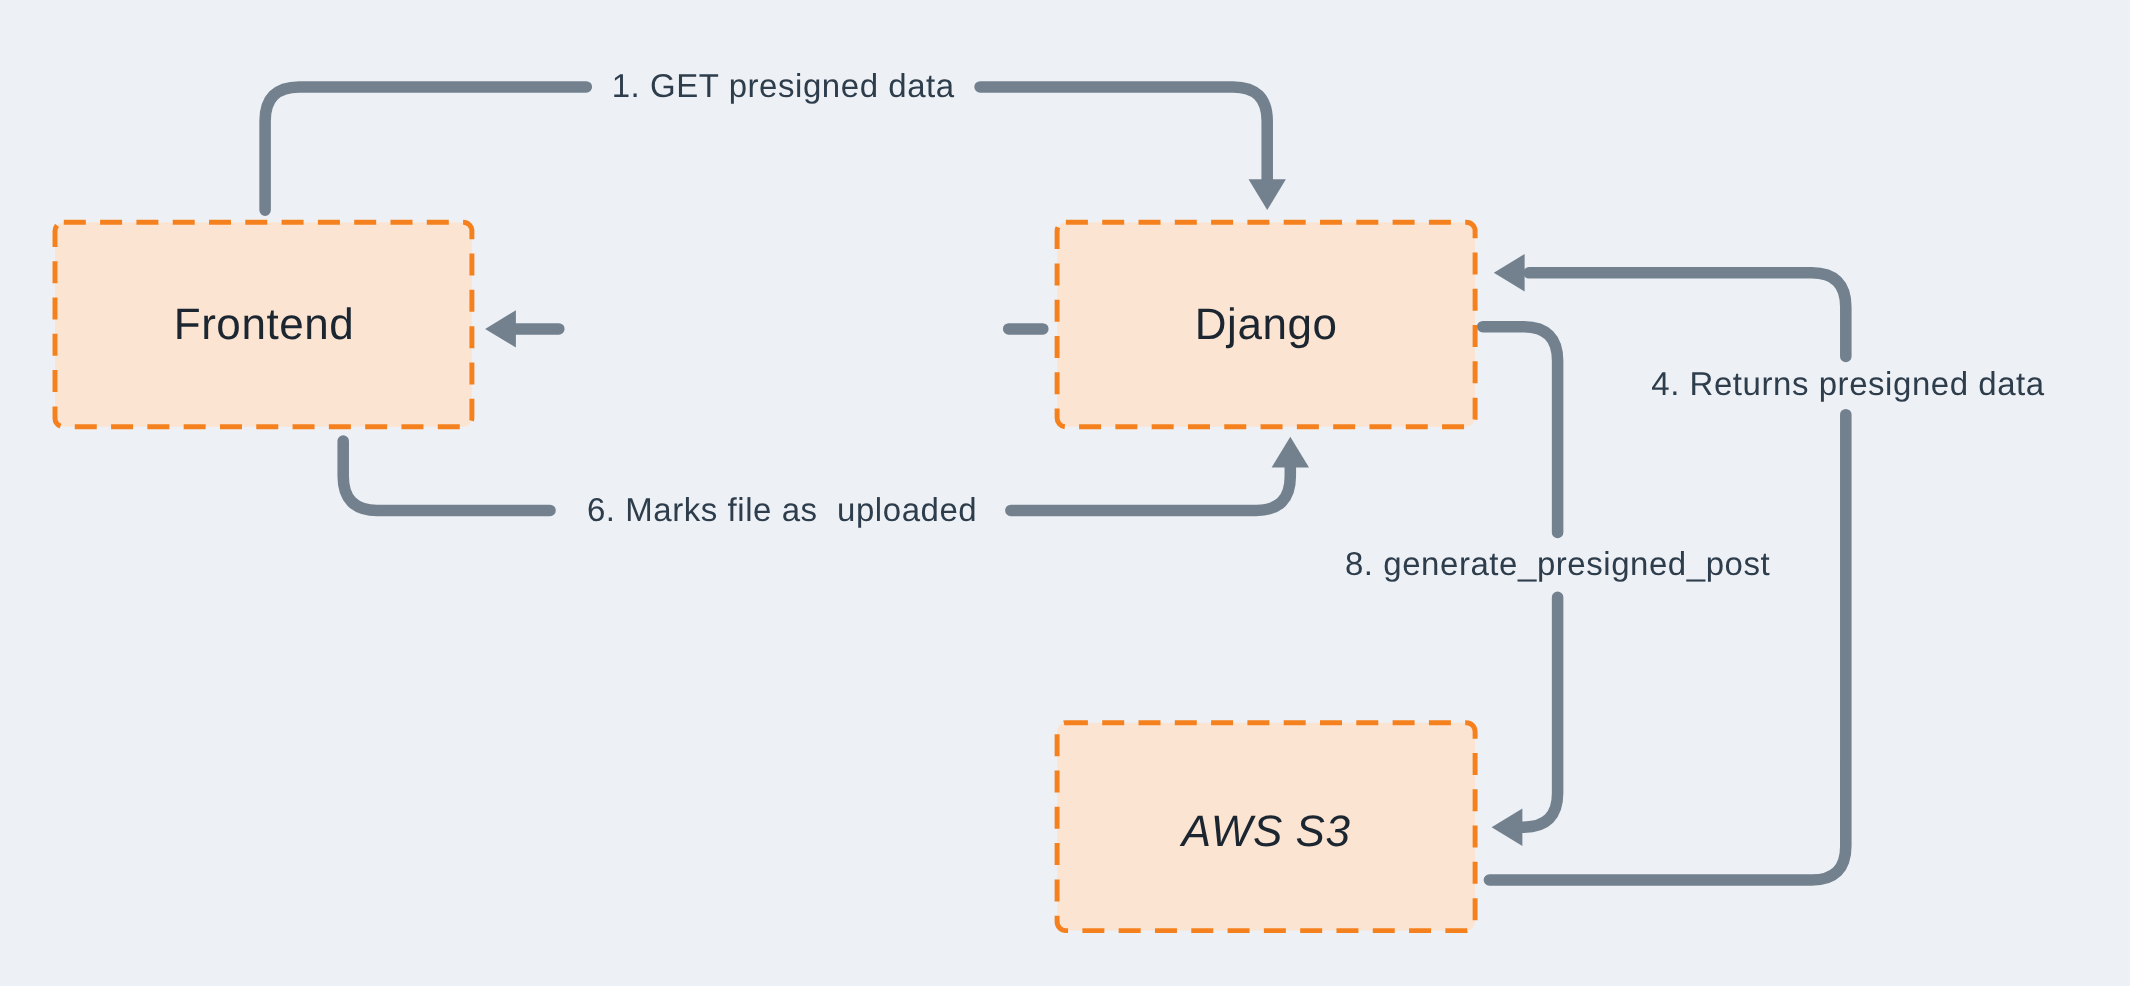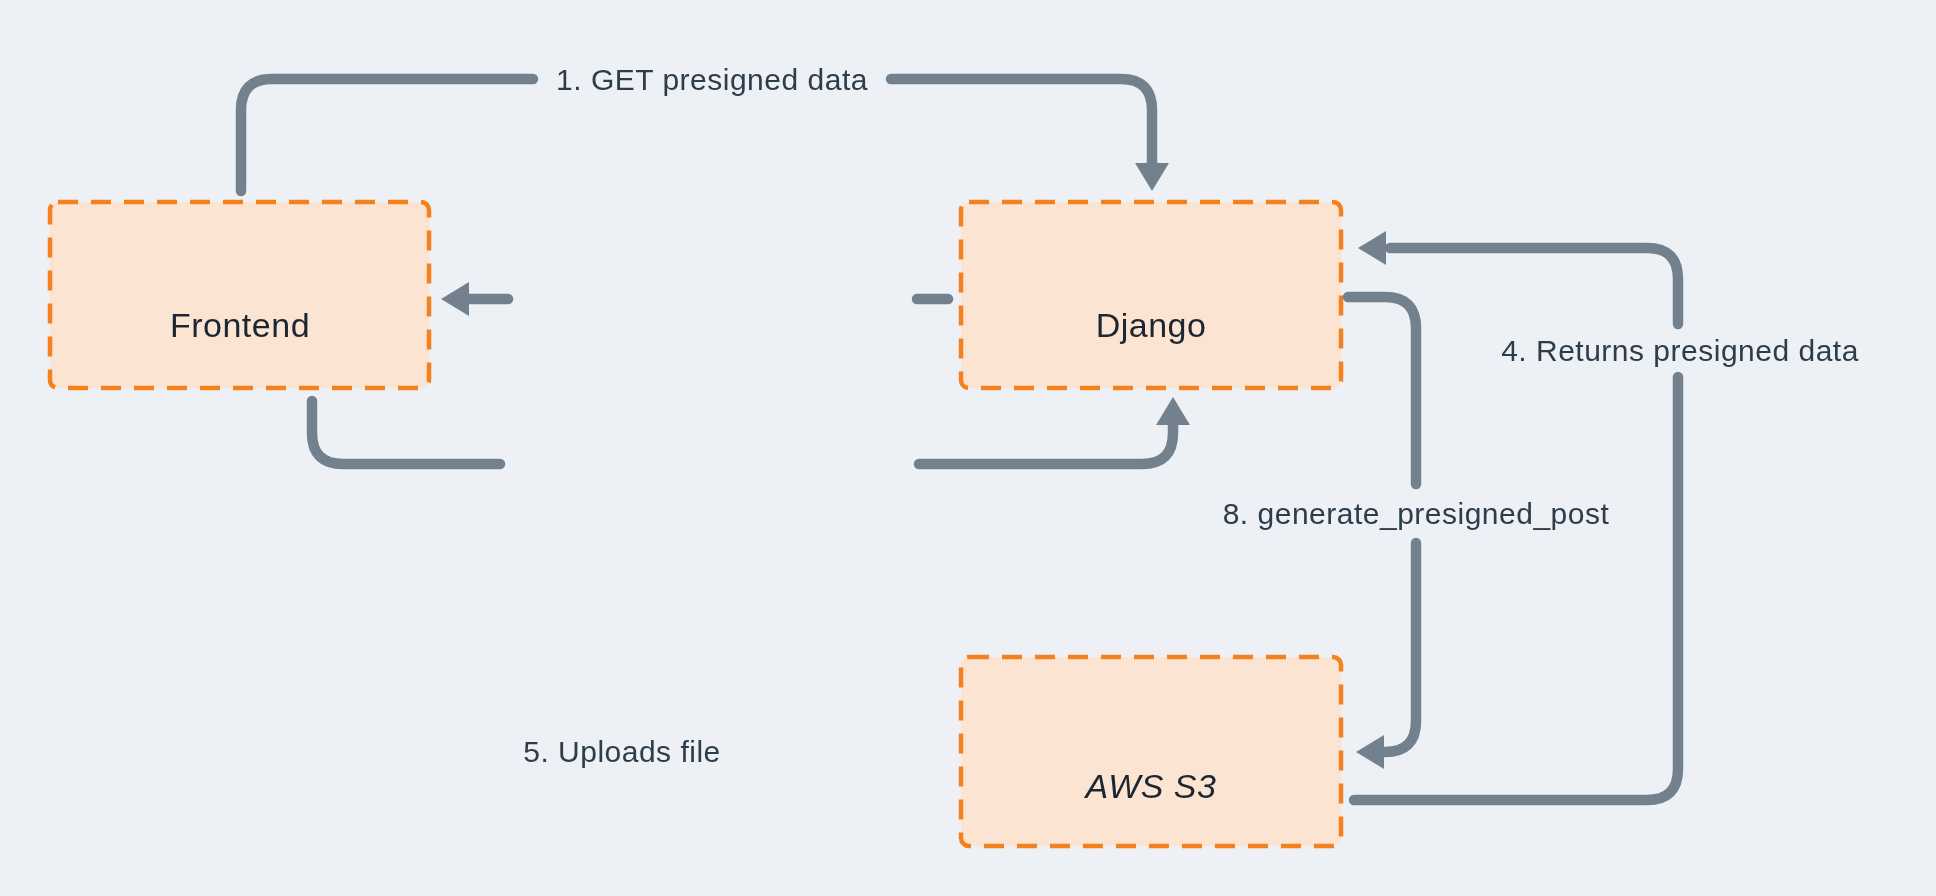--- a/index.html
+++ b/index.html
@@ -28,25 +28,24 @@
     letter-spacing:0.5px;
     background:var(--bg);
     padding:1px 8px;
     line-height:1.1;
   }
   .node-label{
     position:absolute;
     transform:translate(-50%,-50%);
     white-space:pre;
     color:var(--node-text);
-    font-size:34px;
+    font-size:40px;
     letter-spacing:0.5px;
     background:transparent;
     padding:0;
-    margin-top:29px;
   }
 </style>
 </head>
 <body>
 
 <div class="canvas">
 
   <svg class="artwork" viewBox="0 0 1936 896" aria-hidden="true">
 
     <g stroke="#f5811e" stroke-width="4.5" fill="#fce4d3" stroke-dasharray="20 13">
@@ -82,15 +81,15 @@
     </g>
   </svg>
 
   <div class="node-label" style="left:240px;top:296px;">Frontend</div>
   <div class="node-label" style="left:1151px;top:296px;">Django</div>
   <div class="node-label" style="left:1151px;top:757px;font-style:italic;">AWS S3</div>
 
   <div class="label" style="left:712px;top:79px;">1. GET presigned data</div>
   <div class="label" style="left:1416px;top:513px;">8. generate_presigned_post</div>
   <div class="label" style="left:1680px;top:350px;">4. Returns presigned data</div>
-  <div class="label" style="left:622px;top:751px;">5. Uploads file</div>
+  <div class="label" style="left:711px;top:464px;">6. Marks file as  uploaded</div>
 
 </div>
 
 </body></html>

